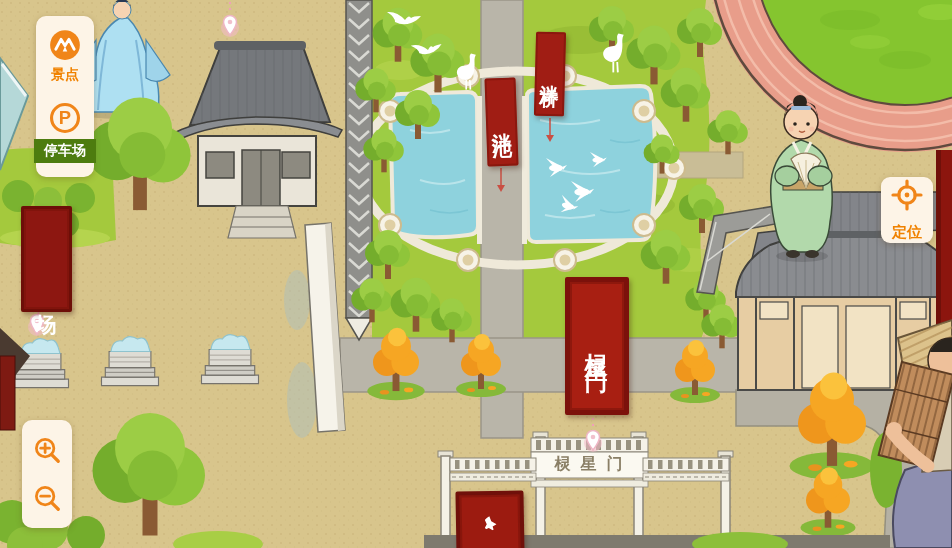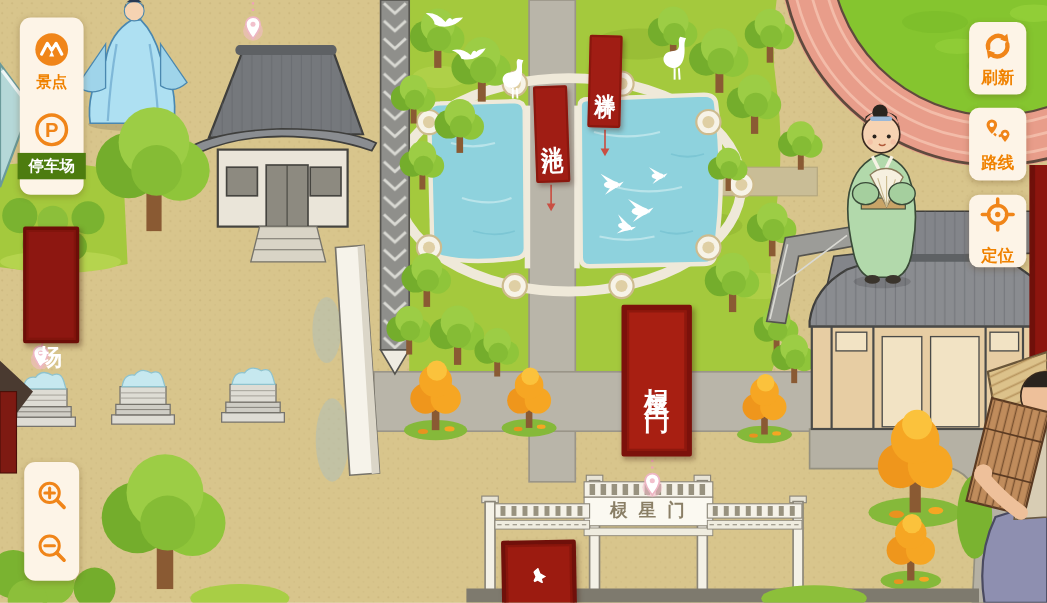--- a/index.html
+++ b/index.html
@@ -23,21 +23,21 @@
     border:4px solid #70100a;transform:rotate(-1deg);}
   .partial-mark{width:13px;height:15px;background:#fff;border-radius:50% 40% 55% 45%;
     clip-path:polygon(45% 0,60% 35%,100% 55%,70% 70%,80% 100%,40% 80%,0 95%,25% 55%,10% 25%);}
   .gate-plaque{position:absolute;left:530px;top:452px;width:117px;height:25px;display:flex;
     align-items:center;justify-content:center;color:#8a7f66;z-index:10;
     font:bold 16px "DejaVu Serif","Liberation Serif",serif;letter-spacing:10px;text-indent:10px;}
 
   
   .panel{position:absolute;background:#fdf4e7;border-radius:10px;
     box-shadow:0 2px 6px rgba(90,60,20,.28);z-index:30;}
-  .sidebar{left:18px;top:16px;width:58px;padding:12px 0 14px;display:flex;
+  .sidebar{left:36px;top:16px;width:58px;padding:12px 0 14px;display:flex;
     flex-direction:column;align-items:center;gap:17px;}
   .s-item{display:flex;flex-direction:column;align-items:center;gap:4px;width:100%;cursor:pointer;}
   .s-label{font-weight:bold;font-size:14px;color:#f08200;white-space:nowrap;}
   .s-label.selected{background:#4d7c0f;color:#fff;width:62px;margin:0 -2px;
     text-align:center;padding:3px 0;}
   .ctrl{width:52px;height:66px;display:flex;flex-direction:column;align-items:center;
     justify-content:center;gap:3px;cursor:pointer;border-radius:9px;}
   .ctrl-label{font-weight:bold;font-size:15px;color:#f08200;}
   .zoom-panel{left:22px;top:420px;width:50px;height:108px;display:flex;flex-direction:column;
     align-items:center;justify-content:space-evenly;}
@@ -439,39 +439,20 @@
   </div>
   <div class="s-item">
     <svg width="34" height="34" viewBox="0 0 24 24">
       <circle cx="12" cy="12" r="9.5" fill="none" stroke="#f08519" stroke-width="2.2"></circle>
       <text x="12" y="16.5" text-anchor="middle" font-family="Liberation Sans,sans-serif" font-size="13" font-weight="bold" fill="#f08519">P</text>
     </svg>
     <div class="s-label selected">停车场</div>
   </div>
 </div>
 
-<div class="panel ctrl" style="left:881px;top:20px;">
-  <svg width="32" height="32" viewBox="0 0 24 24">
-    <path d="M5.5,13.5 A7,7 0 0 1 16.6,6.5" stroke="#f08519" stroke-width="3" fill="none" stroke-linecap="round"></path>
-    <polygon points="18.5,3.5 19.5,9.5 13.8,7.5" fill="#f08519"></polygon>
-    <path d="M18.5,10.5 A7,7 0 0 1 7.4,17.5" stroke="#f08519" stroke-width="3" fill="none" stroke-linecap="round"></path>
-    <polygon points="5.5,20.5 4.5,14.5 10.2,16.5" fill="#f08519"></polygon>
-  </svg>
-  <div class="ctrl-label">刷新</div>
-</div>
-<div class="panel ctrl" style="left:881px;top:98px;">
-  <svg width="32" height="32" viewBox="0 0 24 24">
-    <path d="M8,3.5 a3.6,3.6 0 0 1 3.6,3.6 c0,2.6 -3.6,6.2 -3.6,6.2 s-3.6,-3.6 -3.6,-6.2 A3.6,3.6 0 0 1 8,3.5 Z" fill="#f08519"></path>
-    <circle cx="8" cy="7.1" r="1.5" fill="#fff"></circle>
-    <path d="M9.5,13 Q12,16 14.5,14" stroke="#f08519" stroke-width="1.6" fill="none" stroke-dasharray="1.8,2"></path>
-    <path d="M17,10.5 a3,3 0 0 1 3,3 c0,2.2 -3,5.2 -3,5.2 s-3,-3 -3,-5.2 A3,3 0 0 1 17,10.5 Z" fill="#f08519"></path>
-    <circle cx="17" cy="13.5" r="1.2" fill="#fff"></circle>
-  </svg>
-  <div class="ctrl-label">路线</div>
-</div>
 <div class="panel ctrl" style="left:881px;top:177px;gap:12px;">
   <svg width="32" height="32" viewBox="0 0 24 24">
     <circle cx="12" cy="12" r="6.2" fill="none" stroke="#f08519" stroke-width="2.4"></circle>
     <line x1="12" y1="1.5" x2="12" y2="6" stroke="#f08519" stroke-width="2.4" stroke-linecap="round"></line>
     <line x1="12" y1="18" x2="12" y2="22.5" stroke="#f08519" stroke-width="2.4" stroke-linecap="round"></line>
     <line x1="1.5" y1="12" x2="6" y2="12" stroke="#f08519" stroke-width="2.4" stroke-linecap="round"></line>
     <line x1="18" y1="12" x2="22.5" y2="12" stroke="#f08519" stroke-width="2.4" stroke-linecap="round"></line>
     <circle cx="12" cy="12" r="1.8" fill="#f08519"></circle>
   </svg>
   <div class="ctrl-label">定位</div>

